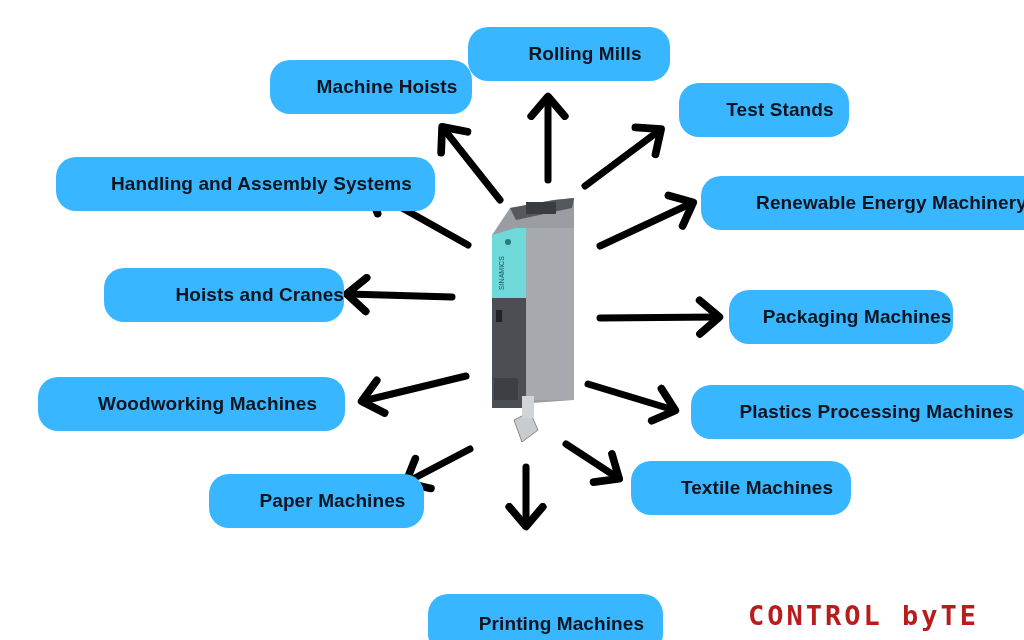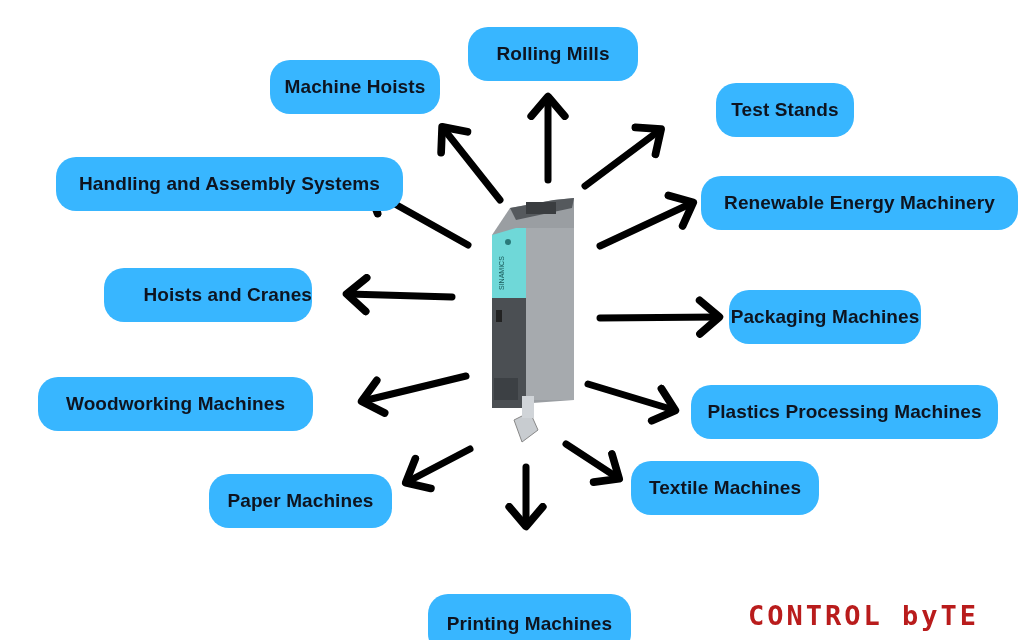--- a/index.html
+++ b/index.html
@@ -1,17 +1,17 @@
 <!DOCTYPE html>
 <html><head>
 <meta charset="utf-8">
 <style>
   html,body{margin:0;padding:0;background:#fff;}
   body{width:1024px;height:640px;position:relative;overflow:hidden;font-family:"Liberation Sans","DejaVu Sans",sans-serif;}
-  .box{position:absolute;background:#38b6ff;border-radius:20px;color:#0e1420;font-weight:bold;font-size:19px;display:flex;align-items:center;justify-content:center;white-space:nowrap;letter-spacing:0.1px;}
+  .box{position:absolute;background:#38b6ff;border-radius:20px;color:#0e1420;font-weight:bold;font-size:19px;display:flex;align-items:center;justify-content:center;white-space:nowrap;letter-spacing:0.1px;padding-left:32px;}
   svg.arrows{position:absolute;left:0;top:0;}
   .device{position:absolute;}
   .logo{position:absolute;left:748px;top:600px;font-family:"DejaVu Sans Mono",monospace;font-size:27px;font-weight:bold;color:#b91c1c;letter-spacing:3px;}
 </style>
 </head>
 <body>
 
 <svg class="arrows" width="1024" height="640">
   <defs>
     <marker id="ah" markerWidth="6" markerHeight="6" refX="3.2" refY="3" orient="auto" markerUnits="strokeWidth">
@@ -48,21 +48,21 @@
   <polygon points="28,230 44,222 52,240 36,252" fill="#c8ccd0" stroke="#888" stroke-width="1"></polygon>
   <rect x="36" y="206" width="12" height="22" fill="#d0d4d8"></rect>
 </svg>
 
 <div class="box" style="left:468px;top:27px;width:170px;height:54px;">
     <span>Rolling Mills</span>
   </div>
 <div class="box" style="left:270px;top:60px;width:170px;height:54px;">
     <span>Machine Hoists</span>
   </div>
-<div class="box" style="left:716px;top:83px;width:138px;height:54px;">
+<div class="box" style="left:679px;top:83px;width:138px;height:54px;">
     <span>Test Stands</span>
   </div>
 <div class="box" style="left:8px;top:157px;width:347px;height:54px;margin-left:48px;">
     <span>Handling and Assembly Systems</span>
   </div>
 <div class="box" style="left:701px;top:176px;width:317px;height:54px;">
     <span>Renewable Energy Machinery</span>
   </div>
 <div class="box" style="left:104px;top:268px;width:208px;height:54px;justify-content:flex-end;">
     <span>Hoists and Cranes</span>

